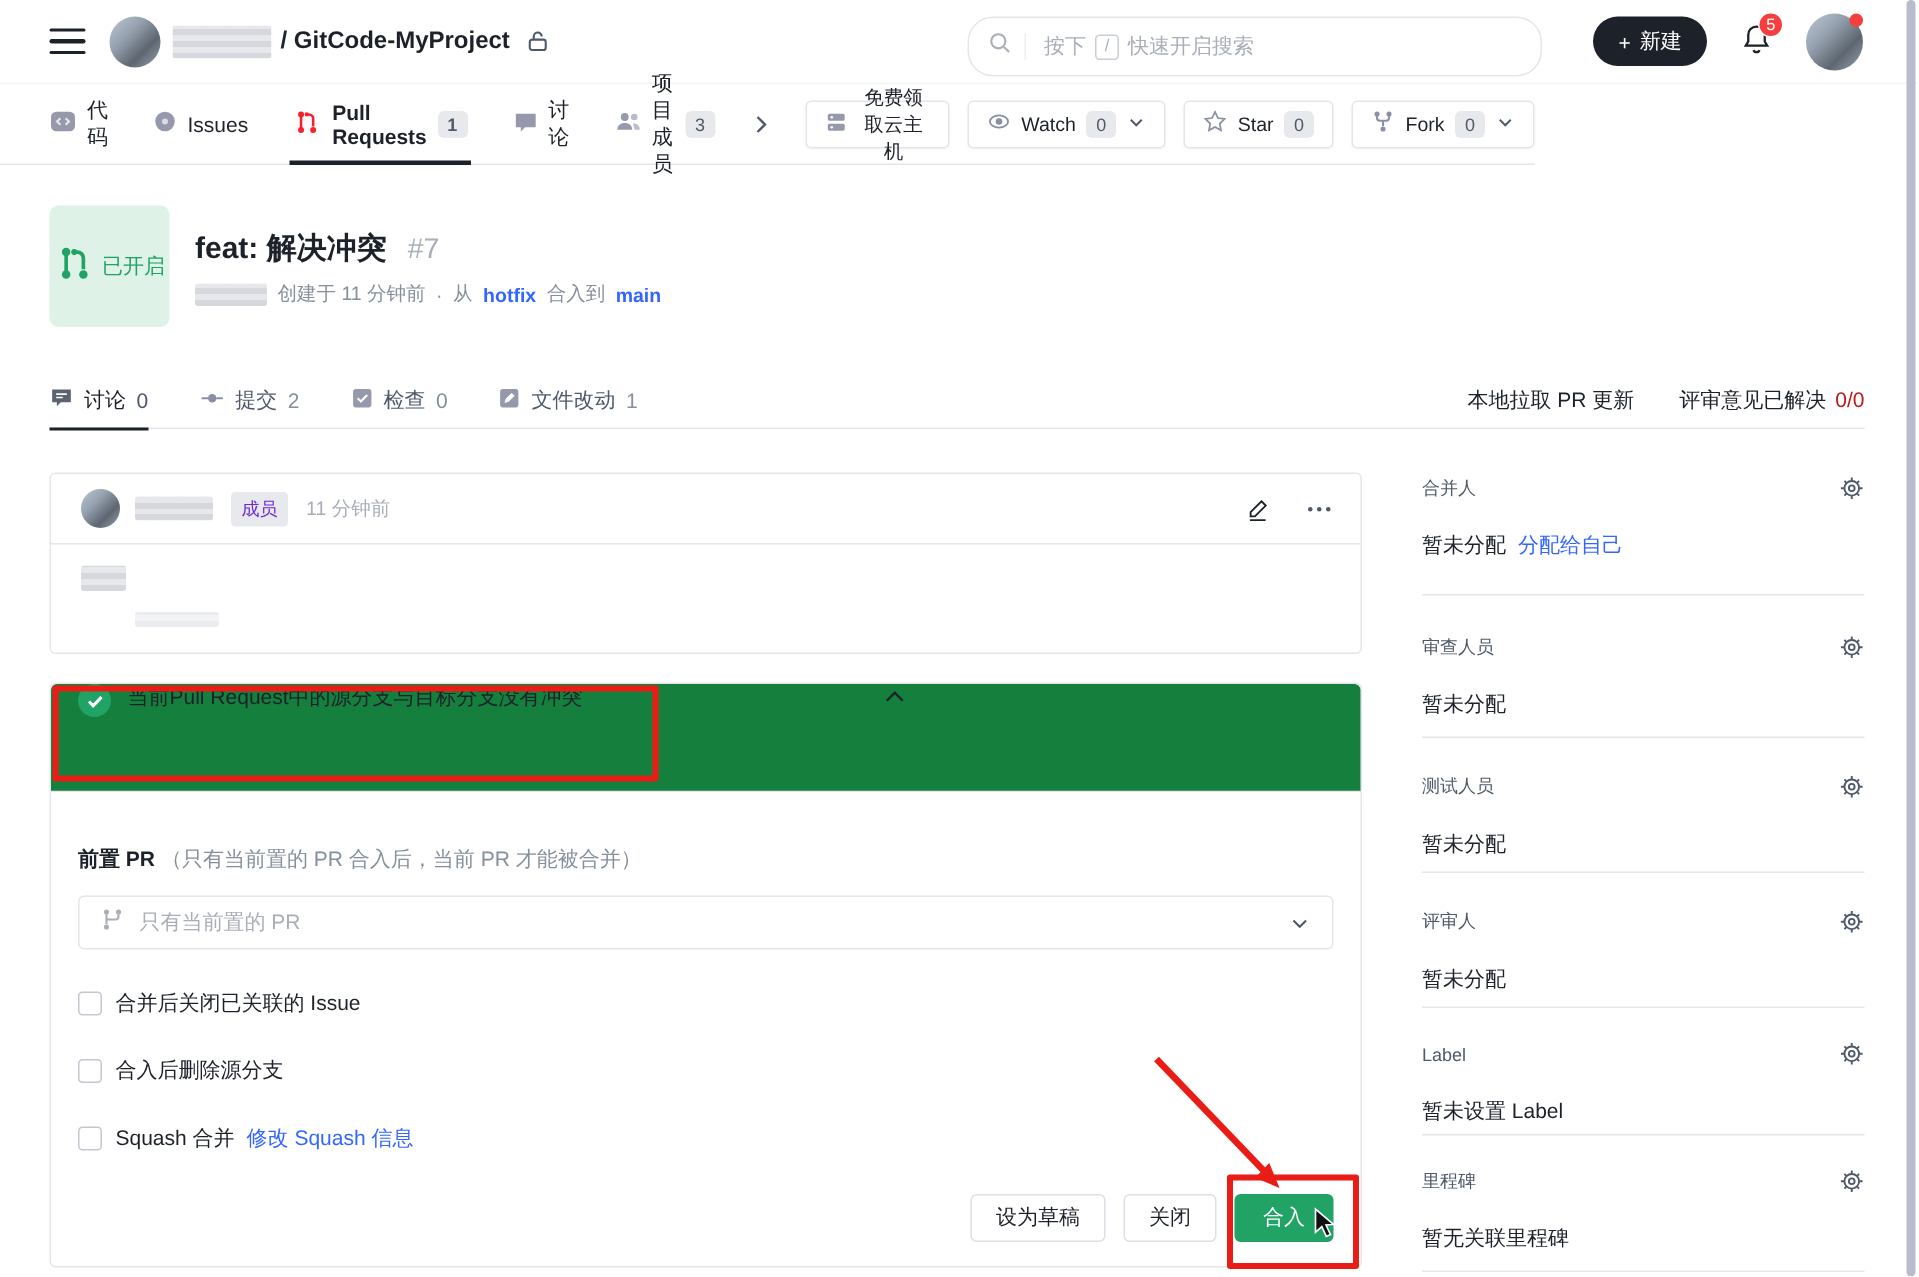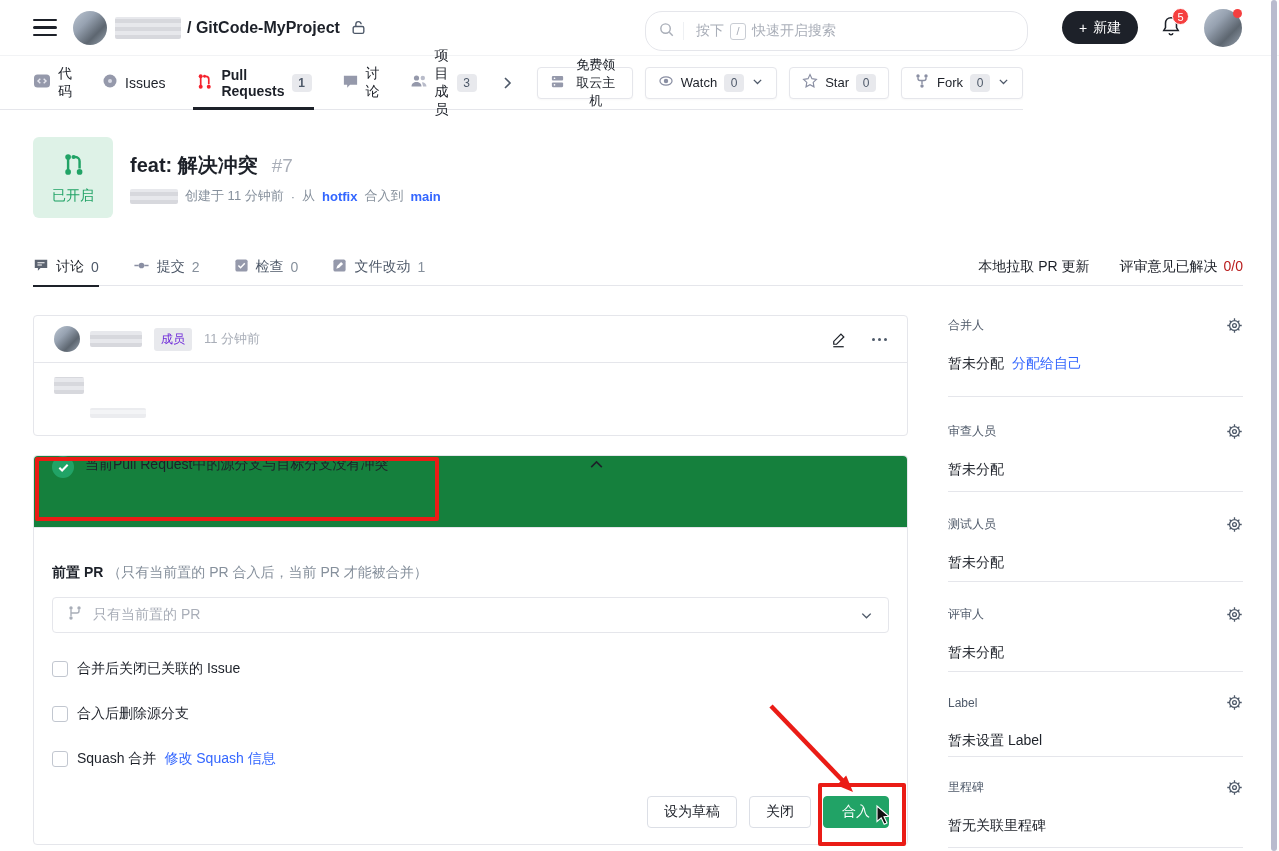--- a/index.html
+++ b/index.html
@@ -52,21 +52,21 @@
   .tab-active { font-weight:bold; }
   .tab-underline { position:absolute; left:-2px; right:-2px; bottom:0; height:3px; background:#1d2129; }
   .nav-chev { margin-left:22px; display:flex; cursor:pointer; }
   .actbtn { height:32px; border:1px solid #e5e6eb; border-radius:4px; background:#fff;
     display:flex; align-items:center; gap:7px; padding:0 12px; font-size:13px; color:#1d2129;
     cursor:pointer; box-shadow:0 1px 2px rgba(0,0,0,.03); font-family:inherit; }
   .actbtn .cnt { min-width:20px; height:18px; padding:0 5px; background:#e8e9ed; border-radius:4px;
     color:#4e5969; font-size:12px; display:flex; align-items:center; justify-content:center; }
   
   .statusbox { position:absolute; left:33px; top:137px; width:80px; height:81px; border-radius:6px;
-    background:#def2e7; display:flex; flex-direction:column; align-items:center; justify-content:center; gap:5px; }
+    background:#def2e7; display:flex; flex-direction:row; align-items:center; justify-content:center; gap:5px; }
   .statusbox .st { color:#21a366; font-size:14px; }
   .pr-title-row { position:absolute; left:130px; top:152px; display:flex; align-items:baseline; gap:14px; }
   .pr-title { font-size:20px; font-weight:bold; color:#1d2129; }
   .pr-num { font-size:19px; color:#a9aeb8; }
   .pr-sub { position:absolute; left:130px; top:187px; display:flex; align-items:center; gap:7px;
     font-size:13px; color:#86909c; }
   .pr-sub .blk { width:48px; height:15px; }
   .lnk { color:#3366ff; font-weight:bold; cursor:pointer; text-decoration:none; }
   
   .prtabs { position:absolute; left:33px; top:248px; width:1210px; height:38px;

